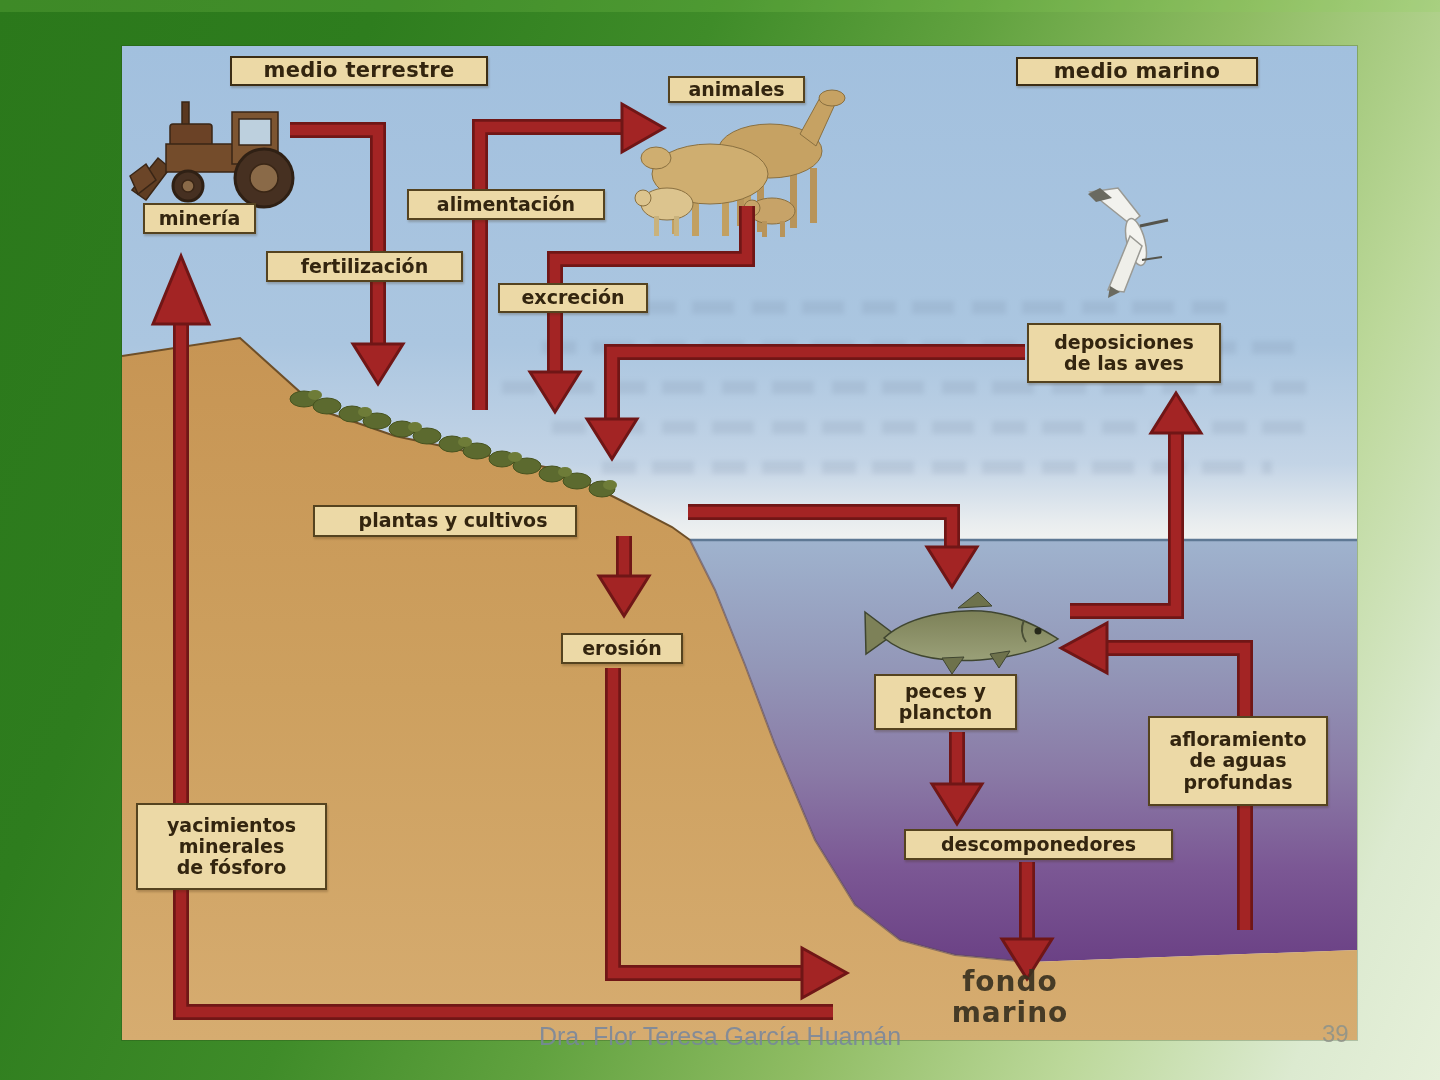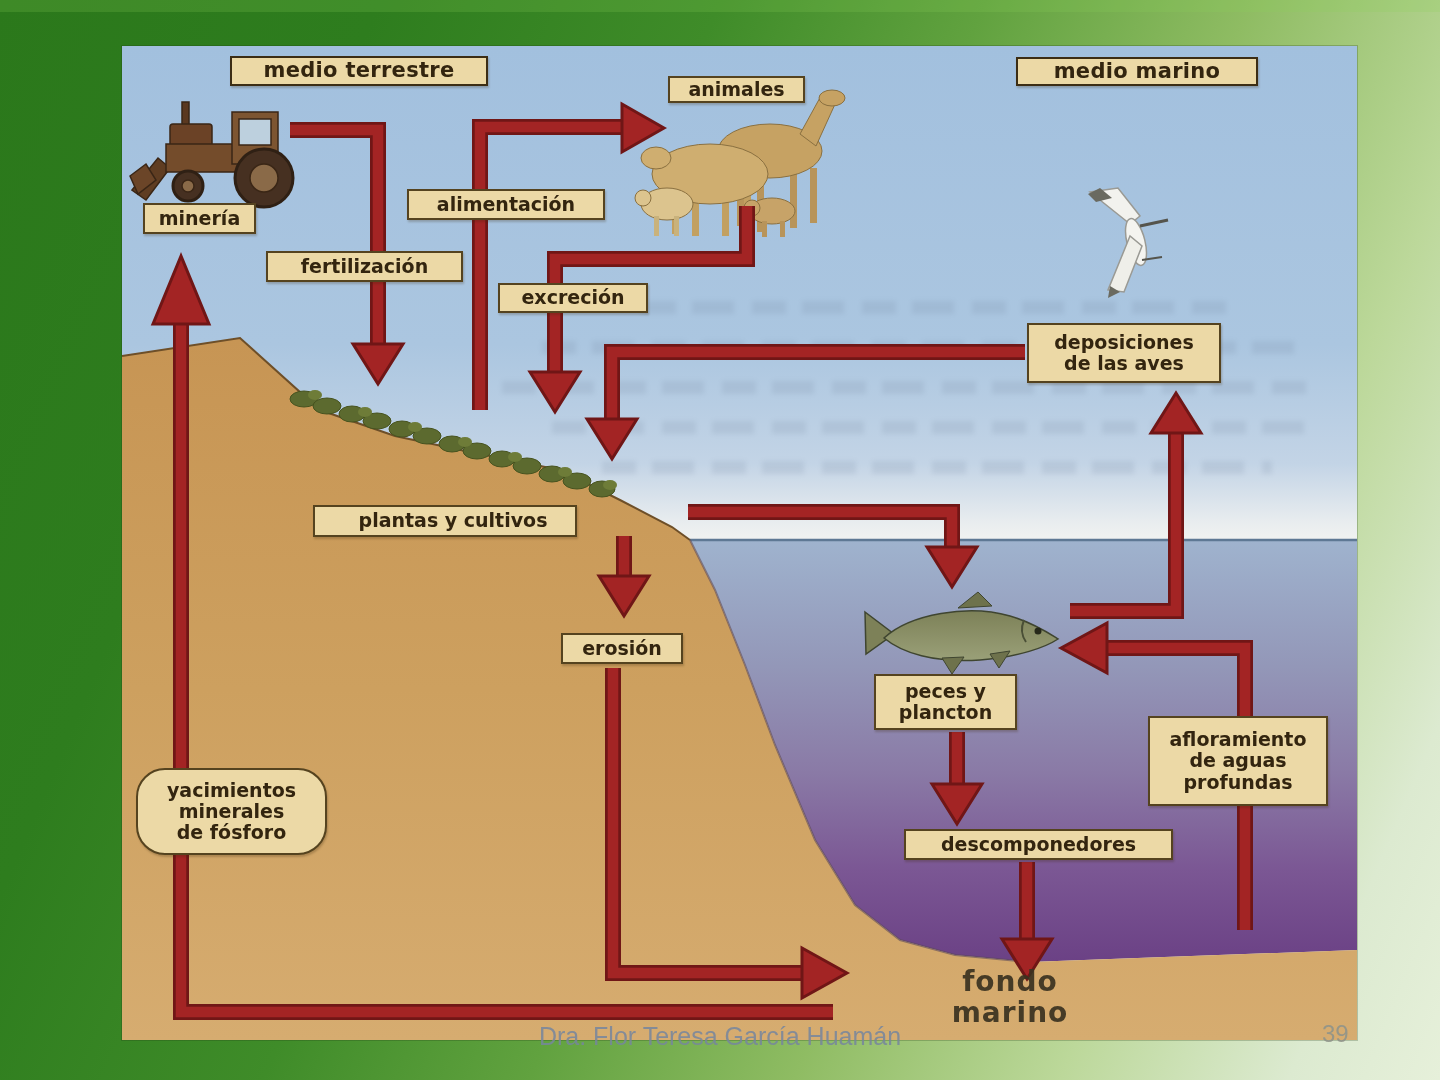--- a/index.html
+++ b/index.html
@@ -238,21 +238,21 @@
     <div class="label" style="left:905px;top:277px;width:194px;height:60px;">deposiciones
 de las aves</div>
     <div class="label" style="left:191px;top:459px;width:264px;height:32px;padding-left:16px;">plantas y cultivos</div>
     <div class="label" style="left:439px;top:587px;width:122px;height:31px;">erosión</div>
     <div class="label" style="left:752px;top:628px;width:143px;height:56px;">peces y
 plancton</div>
     <div class="label" style="left:1026px;top:670px;width:180px;height:90px;">afloramiento
 de aguas
 profundas</div>
     <div class="label" style="left:782px;top:783px;width:269px;height:31px;">descomponedores</div>
-    <div class="label" style="left:14px;top:722px;width:191px;height:87px;border-radius:29px;">yacimientos
+    <div class="label" style="left:14px;top:757px;width:191px;height:87px;">yacimientos
 minerales
 de fósforo</div>
     <div class="label plain" style="left:813px;top:937px;width:150px;height:28px;">fondo marino</div>
   </div>
 
   <div class="footer">Dra. Flor Teresa García Huamán</div>
   <div class="page-number">39</div>
 </div>
 
 </body></html>

